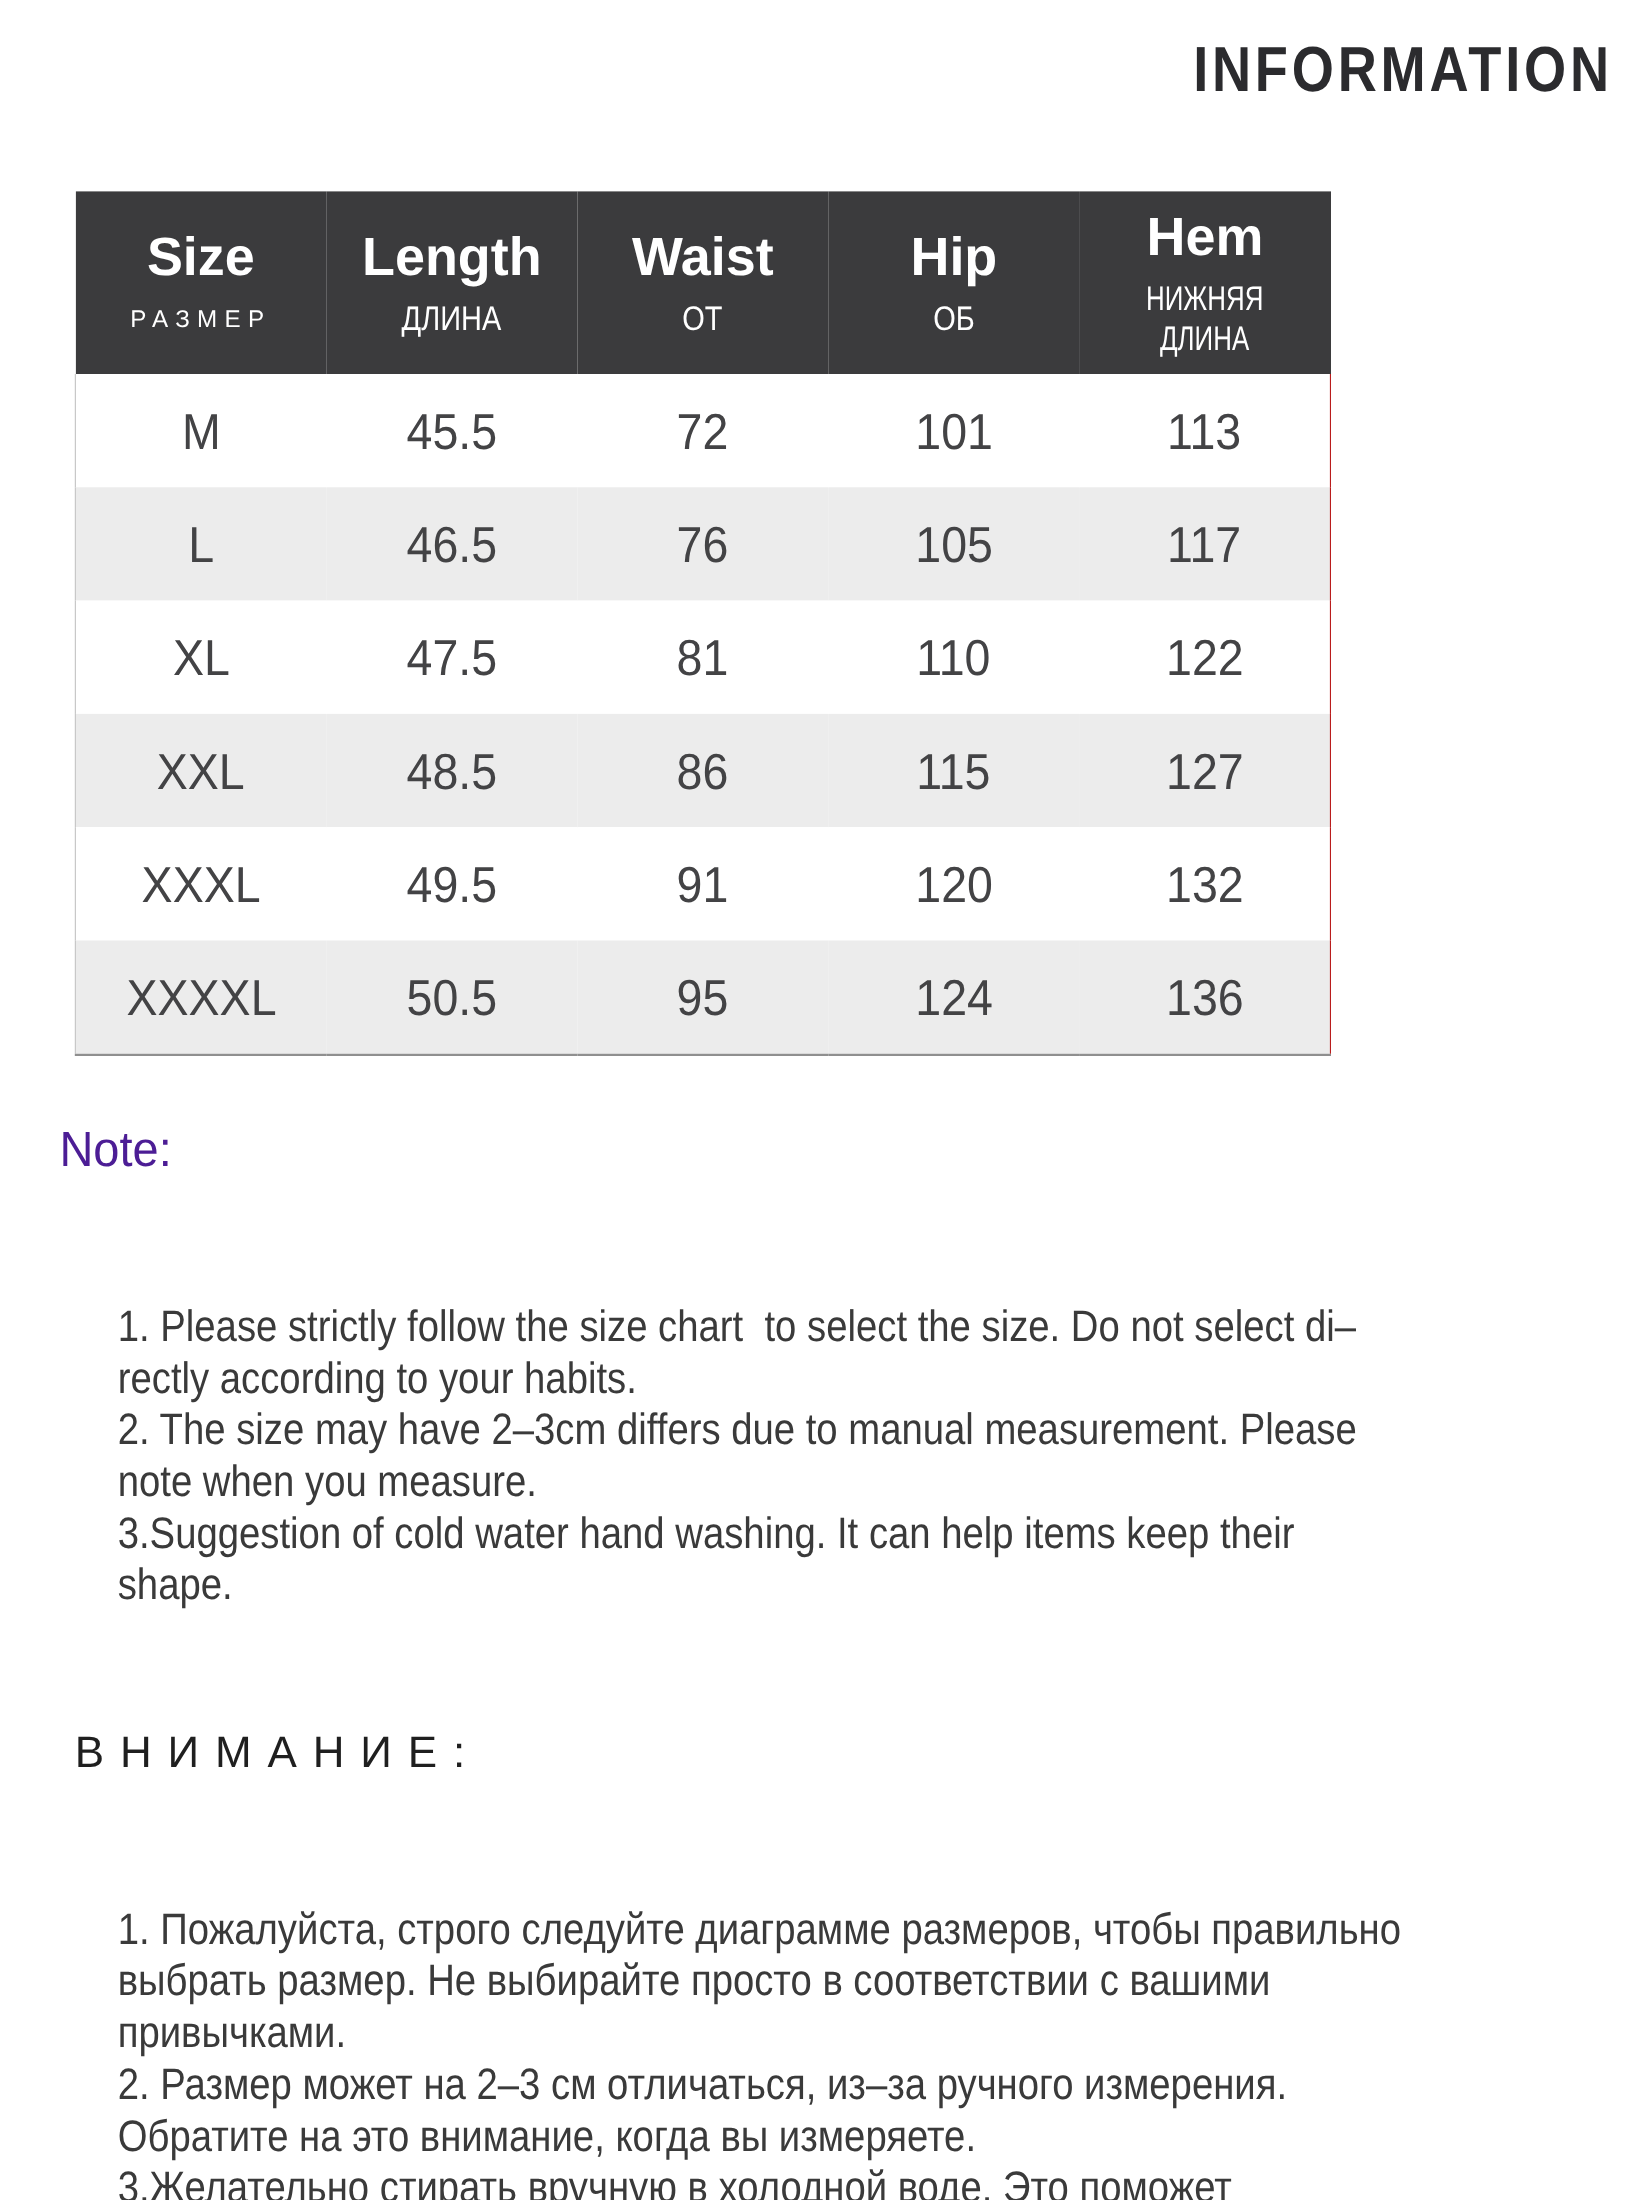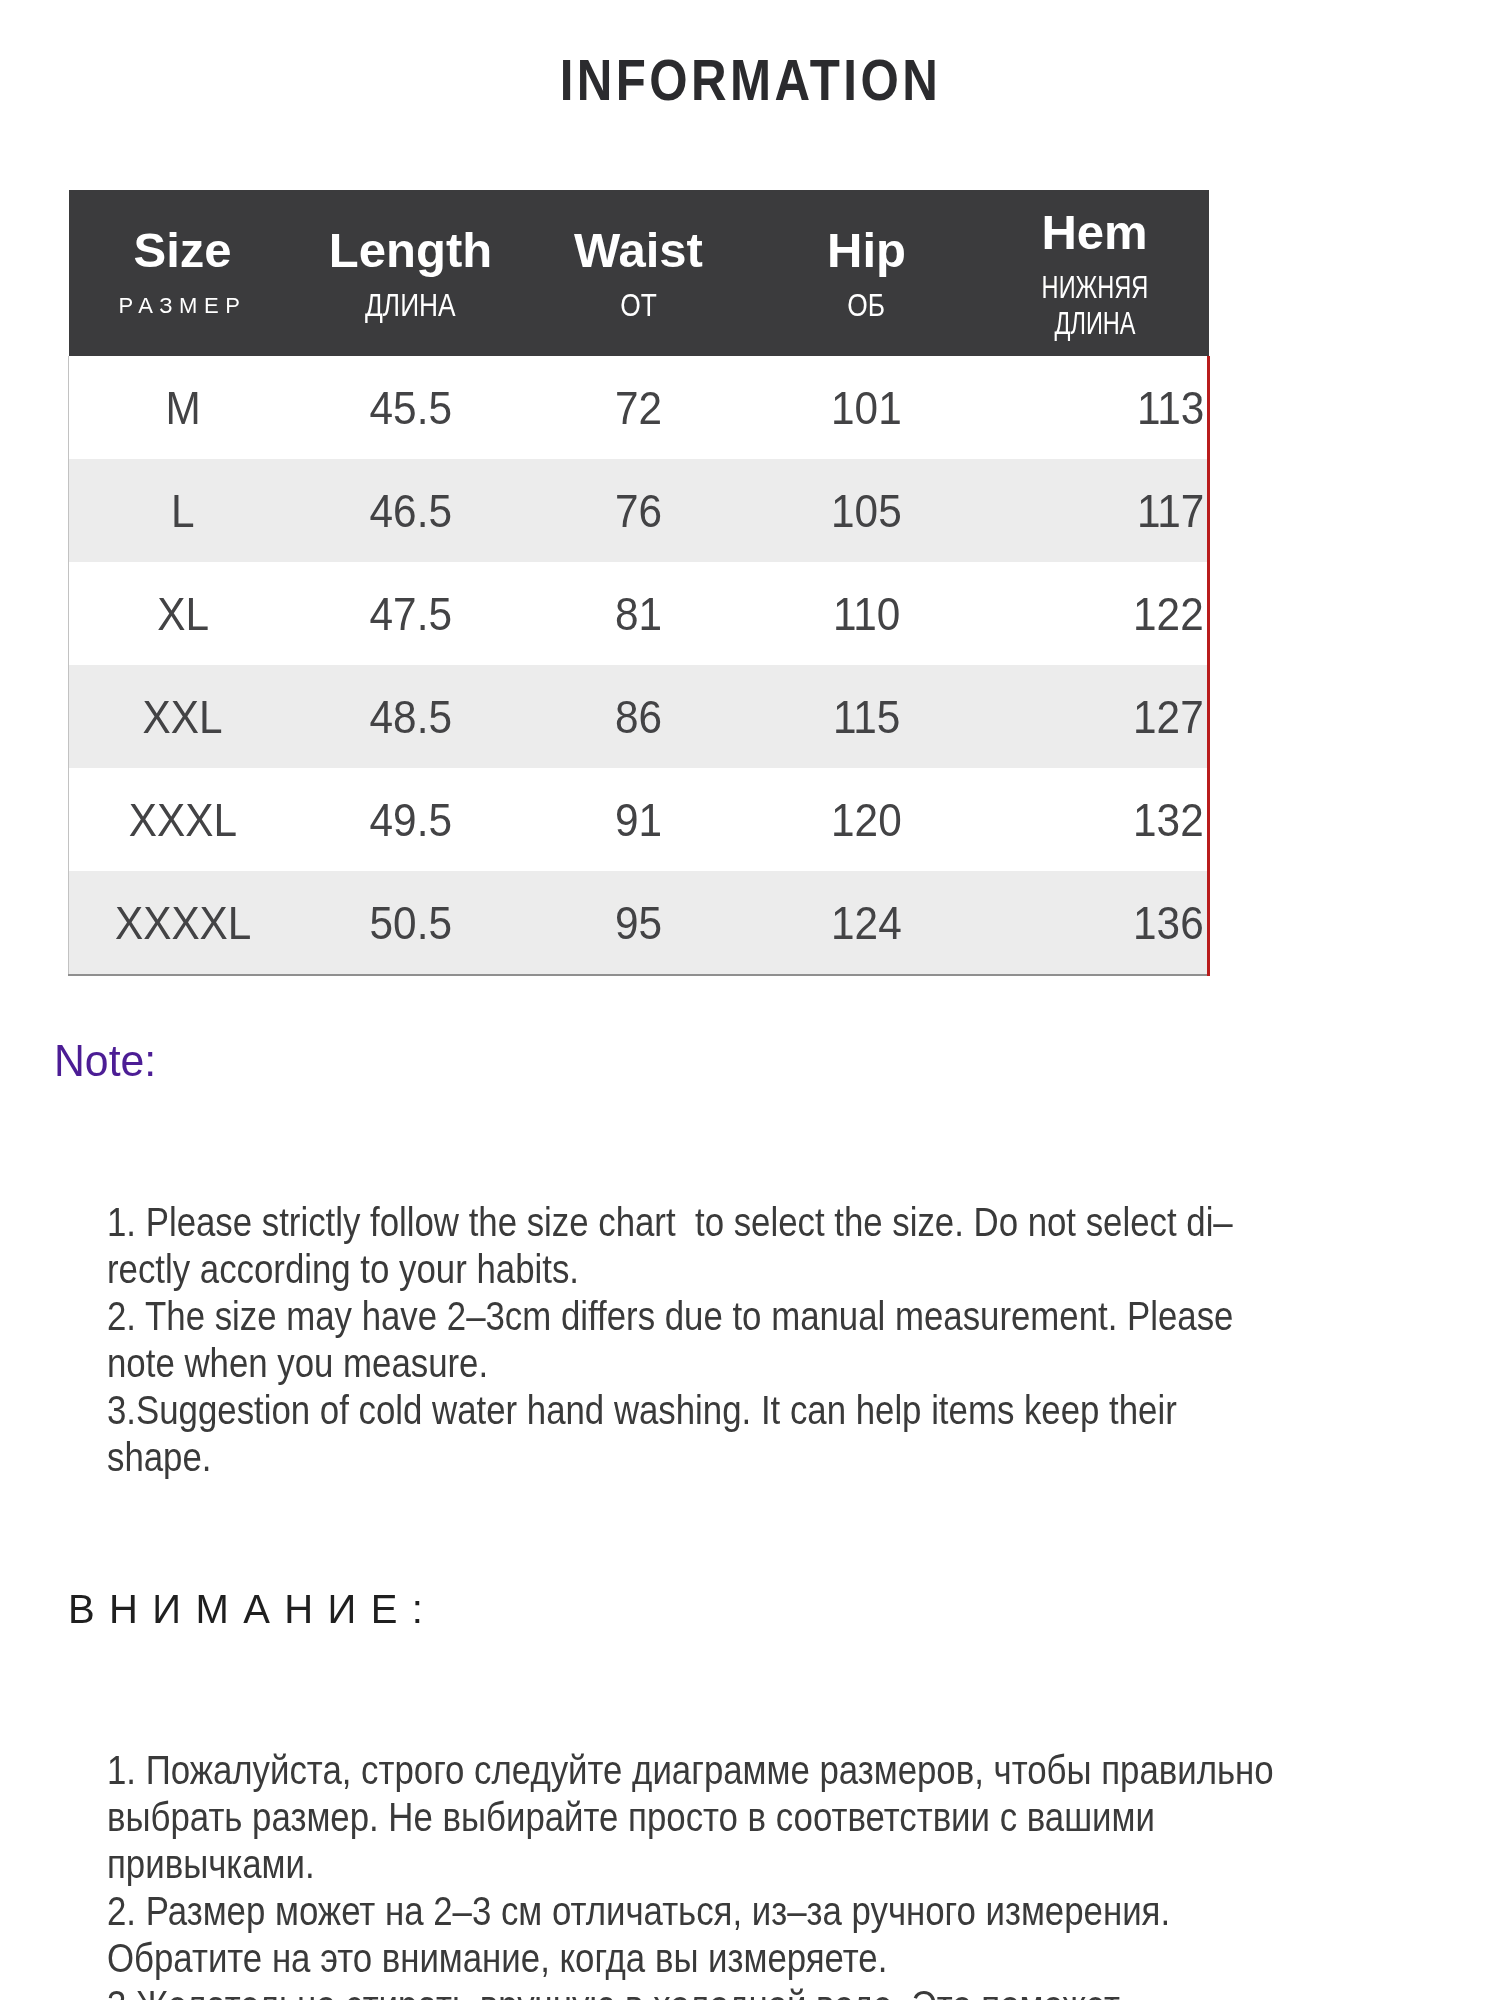--- a/index.html
+++ b/index.html
@@ -11,22 +11,22 @@
     width: 1500px;
     height: 2000px;
     overflow: hidden;
     font-family: "Liberation Sans", sans-serif;
     color: #3a3a3a;
     position: relative;
   }
 
   
   .title-wrap {
-    text-align: center;
-    padding-top: 46px;
+    text-align: right;
+    padding-top: 30px;
     height: 66px;
   }
   .title {
     display: inline-block;
     font-size: 58px;
     font-weight: bold;
     letter-spacing: 4px;
     color: #2b2b2e;
     transform: scaleX(0.85);
     transform-origin: center top;
@@ -73,21 +73,21 @@
     height: 103px;
     padding: 0;
     text-align: center;
     vertical-align: middle;
     font-size: 46px;
     color: #434345;
     background: #ffffff;
   }
   .size-table tbody tr:nth-child(even) td { background: #ececec; }
   .size-table td:first-child { border-left: 1px solid #c2c2c2; }
-  .size-table td:last-child  { border-right: 3px solid #b91c1c; text-align: right; }
+  .size-table td:last-child  { border-right: 1px solid #b91c1c; }
   .size-table tbody tr:last-child td { border-bottom: 2px solid #8f8f8f; }
   .cell-val { display: inline-block; transform: scaleX(0.92); transform-origin: center; }
 
   
   .note-heading-en {
     margin: 60px 0 0 54px;
     font-size: 45px;
     line-height: 50px;
     color: #4c1d95;
   }

